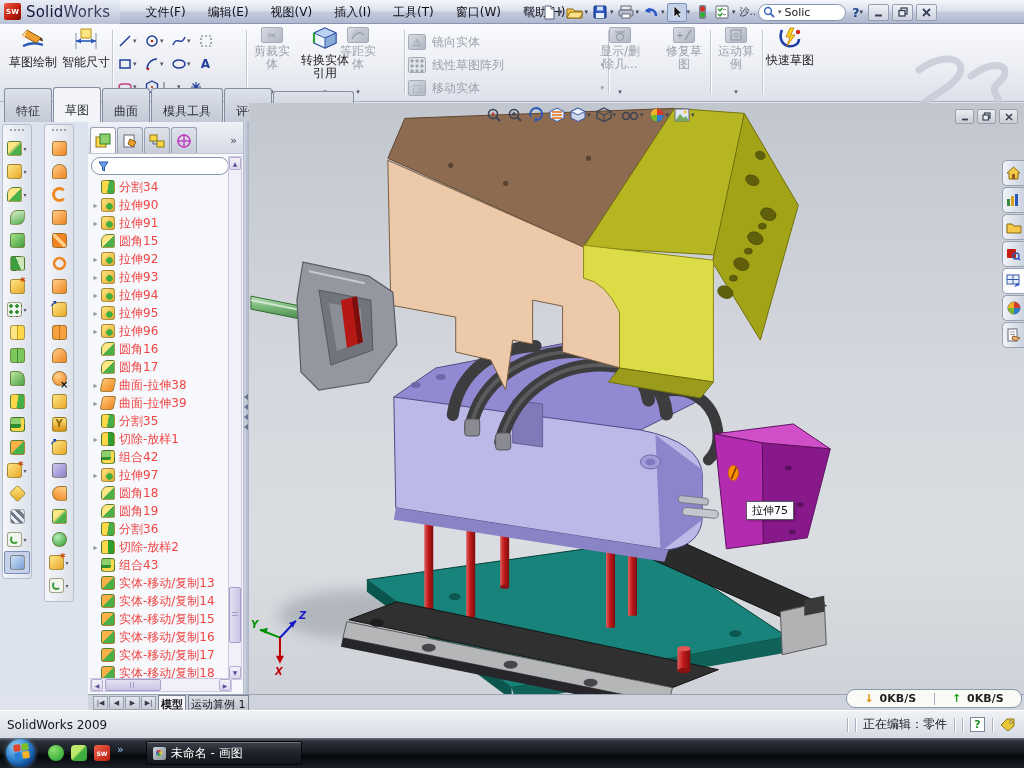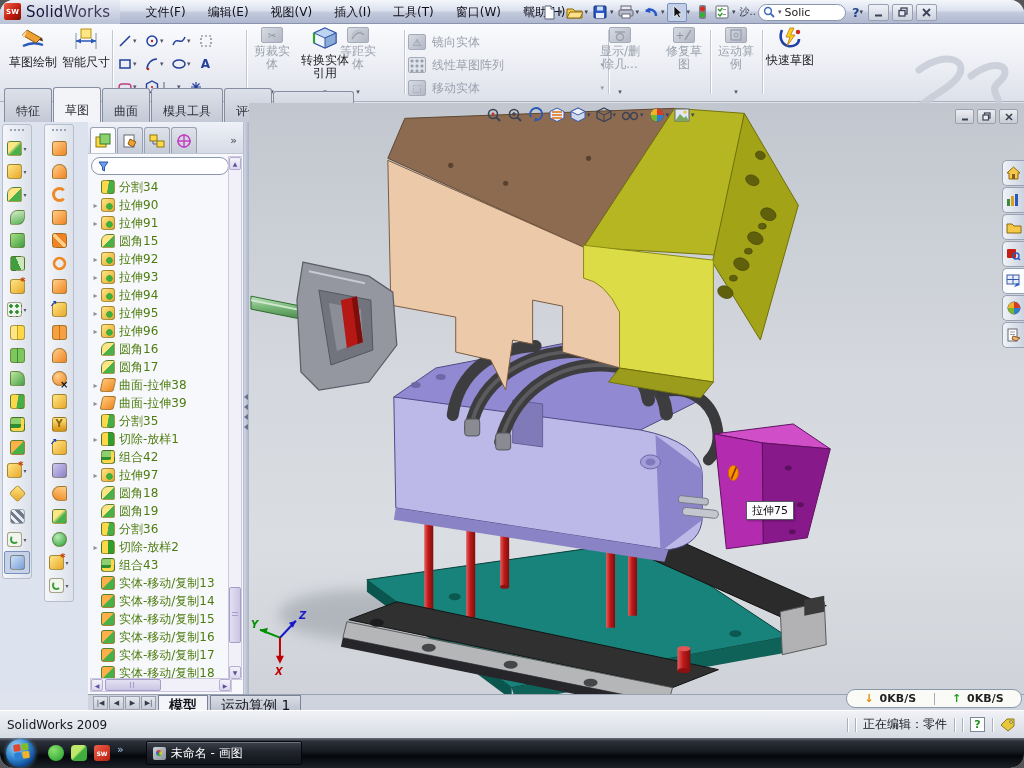--- a/index.html
+++ b/index.html
@@ -1,17 +1,17 @@
 <!DOCTYPE html>
 <html><head>
 <meta charset="utf-8">
 <style>
   html,body{margin:0;padding:0;background:#555;font-family:"DejaVu Sans","Liberation Sans",sans-serif;}
   *{box-sizing:border-box;}
-  .screen{position:relative;width:1024px;height:768px;overflow:hidden;background:#dfe3ee;cursor:default;border-radius:14px;}
+  .screen{position:relative;width:1024px;height:768px;overflow:hidden;background:#dfe3ee;cursor:default;}
   
   .titlebar{position:absolute;left:0;top:0;width:1024px;height:24px;
     background:linear-gradient(180deg,#f4f6fb 0%,#dbe1ee 45%,#c3cadd 55%,#aeb7cf 100%);
     border-bottom:1px solid #8a93ad;display:flex;align-items:center;}
   .logo-box{display:flex;align-items:center;gap:5px;padding:0 10px 0 4px;height:24px;
     background:linear-gradient(180deg,#e9edf6,#b9c1d6);}
   .sw-cube{width:17px;height:17px;border-radius:2px;background:linear-gradient(135deg,#f06048,#c41f10 55%,#7e0d06);
     color:#fff;font-size:7px;font-weight:bold;display:flex;align-items:center;justify-content:center;}
   .app-name{font-size:15px;color:#15153a;letter-spacing:.2px;}
   .app-name b{font-weight:normal;} .app-name span{font-weight:normal;color:#3c3c5c;}
@@ -105,21 +105,21 @@
     background:linear-gradient(#dfe3ea,#c6ccd8);display:flex;align-items:center;justify-content:center;margin-right:1px;}
   .fp-tab.active{background:#fbfbfd;}
   .fp-chev{margin-left:auto;font-size:11px;color:#445;padding:0 4px 6px 0;}
   .filterbox{margin:3px 14px 3px 3px;height:18px;border:1px solid #8a96b2;border-radius:9px;background:#fff;
     display:flex;align-items:center;padding:0 6px;gap:4px;}
   .tree{position:absolute;left:2px;top:56px;width:140px;height:504px;overflow:hidden;}
   .trow{height:18px;display:flex;align-items:center;}
   .tri{visibility:hidden;width:11px;font-size:8px;color:#8a8fa0;text-align:center;flex:none;}
   .trow.expandable .tri{visibility:visible;}
   .ticn{width:14px;height:14px;margin-right:4px;}
-  .tlabel{font-size:12px;color:#4d7c0f;white-space:nowrap;}
+  .tlabel{font-size:12px;color:#ef4444;white-space:nowrap;}
   .vscroll{position:absolute;right:1px;top:34px;width:14px;height:524px;background:#f1eff8;border:1px solid #cdc8e0;}
   .sbtn{position:absolute;left:0;width:12px;height:13px;background:linear-gradient(#f4f2fa,#ddd8ec);border:1px solid #b4aed0;
     font-size:6px;color:#5a54a0;display:flex;align-items:center;justify-content:center;border-radius:2px;}
   .vthumb{position:absolute;left:0;top:430px;width:12px;height:56px;background:linear-gradient(90deg,#e4e0f2,#cbc5e4);
     border:1px solid #a49ec8;border-radius:2px;}
   .vthumb::after{content:"";position:absolute;left:2px;right:2px;top:24px;height:6px;
     background:repeating-linear-gradient(180deg,#a49ec8 0 1px,transparent 1px 3px);}
   .hscroll{position:absolute;left:2px;bottom:2px;width:142px;height:14px;background:#f1eff8;border:1px solid #cdc8e0;}
   .hthumb{position:absolute;left:14px;top:0;width:56px;height:12px;background:linear-gradient(#e4e0f2,#cbc5e4);
     border:1px solid #a49ec8;border-radius:2px;}
@@ -139,21 +139,21 @@
   .taskpane{position:absolute;right:0;top:57px;display:flex;flex-direction:column;gap:1px;}
   .tpbtn{width:22px;height:26px;border:1px solid #99a2b4;border-right:none;border-radius:5px 0 0 5px;
     background:linear-gradient(90deg,#f0f3f8,#ccd3df);display:flex;align-items:center;justify-content:center;}
   .tooltip{position:absolute;left:497px;top:398px;background:#fcfcff;border:1px solid #5a5a66;font-size:11px;color:#111;
     padding:1px 5px;white-space:nowrap;box-shadow:1px 1px 2px rgba(0,0,0,.3);}
   
   .docstrip{position:absolute;left:88px;top:694px;width:936px;height:16px;background:#ced3dd;border-top:1px solid #9aa2b2;
     display:flex;align-items:stretch;padding-left:4px;}
   .navbtn{width:15px;margin:1px 0 0 1px;border:1px solid #98a0b0;background:linear-gradient(#e4e7ed,#c6cbd6);
     font-size:7px;color:#333a4a;display:flex;align-items:center;justify-content:center;}
-  .dtab{margin-left:2px;padding:1px 10px 0;font-size:14px;border:1px solid #7a8296;border-bottom:none;color:#14141c;
+  .dtab{margin-left:2px;padding:1px 2px 0;font-size:11px;border:1px solid #7a8296;border-bottom:none;color:#14141c;
     background:linear-gradient(#d9dde5,#bfc5d1);white-space:nowrap;}
   .dtab.active{background:#f4f5f8;font-weight:bold;}
   
   .netmon{position:absolute;left:846px;top:689px;width:176px;height:19px;background:rgba(252,252,248,.96);
     border:1px solid #8899aa;border-radius:9px;display:flex;align-items:center;font-size:11px;font-weight:bold;color:#222;z-index:40;}
   .netmon .half{flex:1;display:flex;align-items:center;justify-content:center;gap:6px;}
   .netmon .div{width:1px;height:12px;background:#aab;}
   .dn{color:#e08a00;} .up{color:#18a018;}
   
   .statusbar{position:absolute;left:0;top:710px;width:1024px;height:28px;border-top:1px solid #fff;

